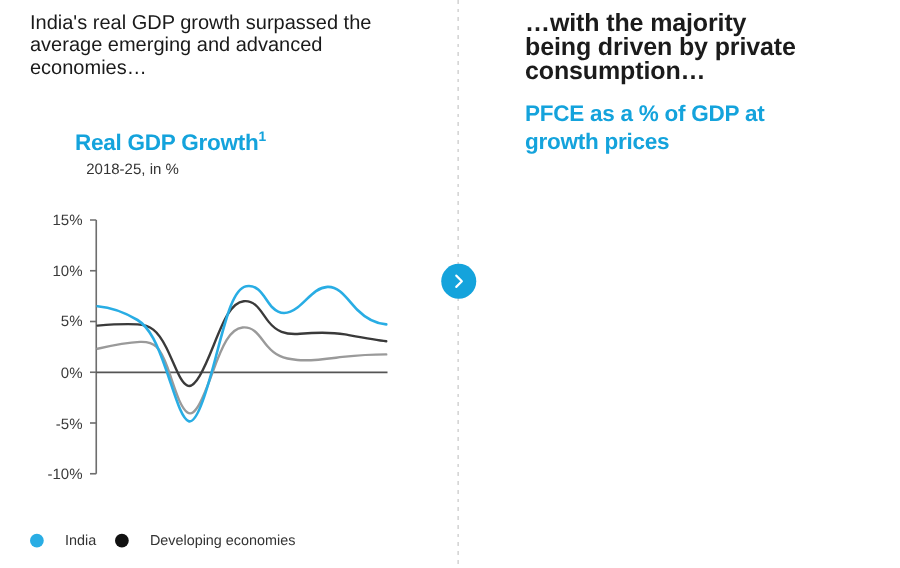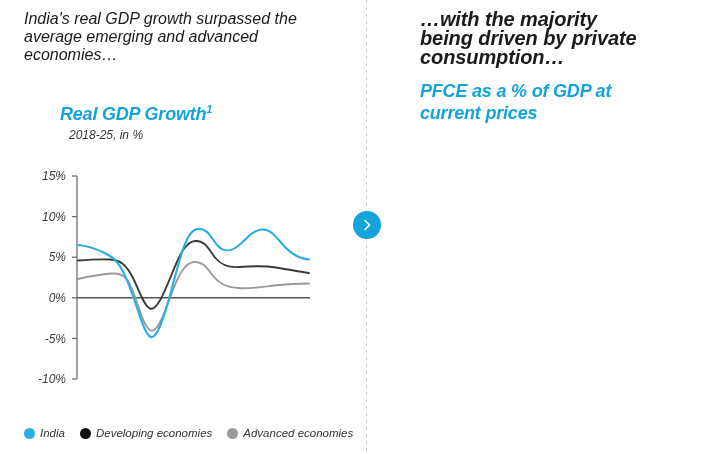--- a/index.html
+++ b/index.html
@@ -1,21 +1,21 @@
 <!DOCTYPE html>
 <html><head>
 <meta charset="utf-8">
 <style>
   html,body{margin:0;padding:0;}
   body{
     width:720px;height:454px;background:#ffffff;
     font-family:"Liberation Sans", sans-serif;
     color:#1a1a1a;overflow:hidden;position:relative;
   }
-  .panel{position:absolute;top:0;height:454px;font-style:italic;}
+  .panel{position:absolute;top:0;height:454px;}
   .left{left:0;width:356px;}
   .right{left:378px;width:342px;}
 
   .kicker{
     font-size:20px;line-height:19px;font-weight:bold;color:#1b1b1b;
     letter-spacing:-0.1px;
   }
   .chart-title{
     font-size:18px;line-height:22px;font-weight:bold;color:#14A3DC;
     letter-spacing:-0.2px;
@@ -33,21 +33,21 @@
     background:#14A3DC;display:flex;align-items:center;justify-content:center;
   }
   .arrow-circle svg{display:block;}
 
   
   .linechart{position:absolute;left:16px;top:160px;width:356px;height:250px;}
   .legend{
     position:absolute;left:24px;top:427px;display:flex;align-items:center;gap:7px;
     font-size:11.5px;color:#333;white-space:nowrap;
   }
-  .legend .item{display:flex;align-items:center;gap:5px;margin-right:8px;}
+  .legend .item{display:flex;gap:17px;margin-right:8px;}
   .dot{width:11px;height:11px;border-radius:50%;display:inline-block;}
 </style>
 </head>
 <body>
 
 <div class="panel left">
 
   <div style="position:absolute;left:24px;top:10px;width:300px;">India's real GDP growth surpassed the average emerging and advanced economies…</div>
 
   <div style="position:absolute;left:24px;top:103px;margin-left:36px;">
@@ -93,34 +93,30 @@
 
   <div class="legend">
     <span class="item">
       <span class="dot" style="background:#29ADE4;"></span>
       <span>India</span>
     </span>
     <span class="item">
       <span class="dot" style="background:#111111;"></span>
       <span>Developing economies</span>
     </span>
-    <span class="item">
-      <span class="dot" style="background:#9a9a9a;"></span>
-      <span>Advanced economies</span>
-    </span>
   </div>
 </div>
 
 <div class="divider"></div>
 <div class="arrow-circle">
   <svg width="14" height="14" viewBox="0 0 14 14">
     <path d="M5 2.5 L9.5 7 L5 11.5" fill="none" stroke="#ffffff" stroke-width="1.7" stroke-linecap="round" stroke-linejoin="round"></path>
   </svg>
 </div>
 
 <div class="panel right">
 
   <div class="kicker" style="position:absolute;left:42px;top:10px;width:230px;">…with the majority being driven by private consumption…</div>
 
-  <div class="chart-title" style="position:absolute;left:42px;top:80px;width:230px;">PFCE as a % of GDP at current prices</div>
+  <div class="chart-title" style="position:absolute;left:42px;top:80px;width:230px;">PFCE as a % of GDP at growth prices</div>
 
 
 </div>
 
 </body></html>

